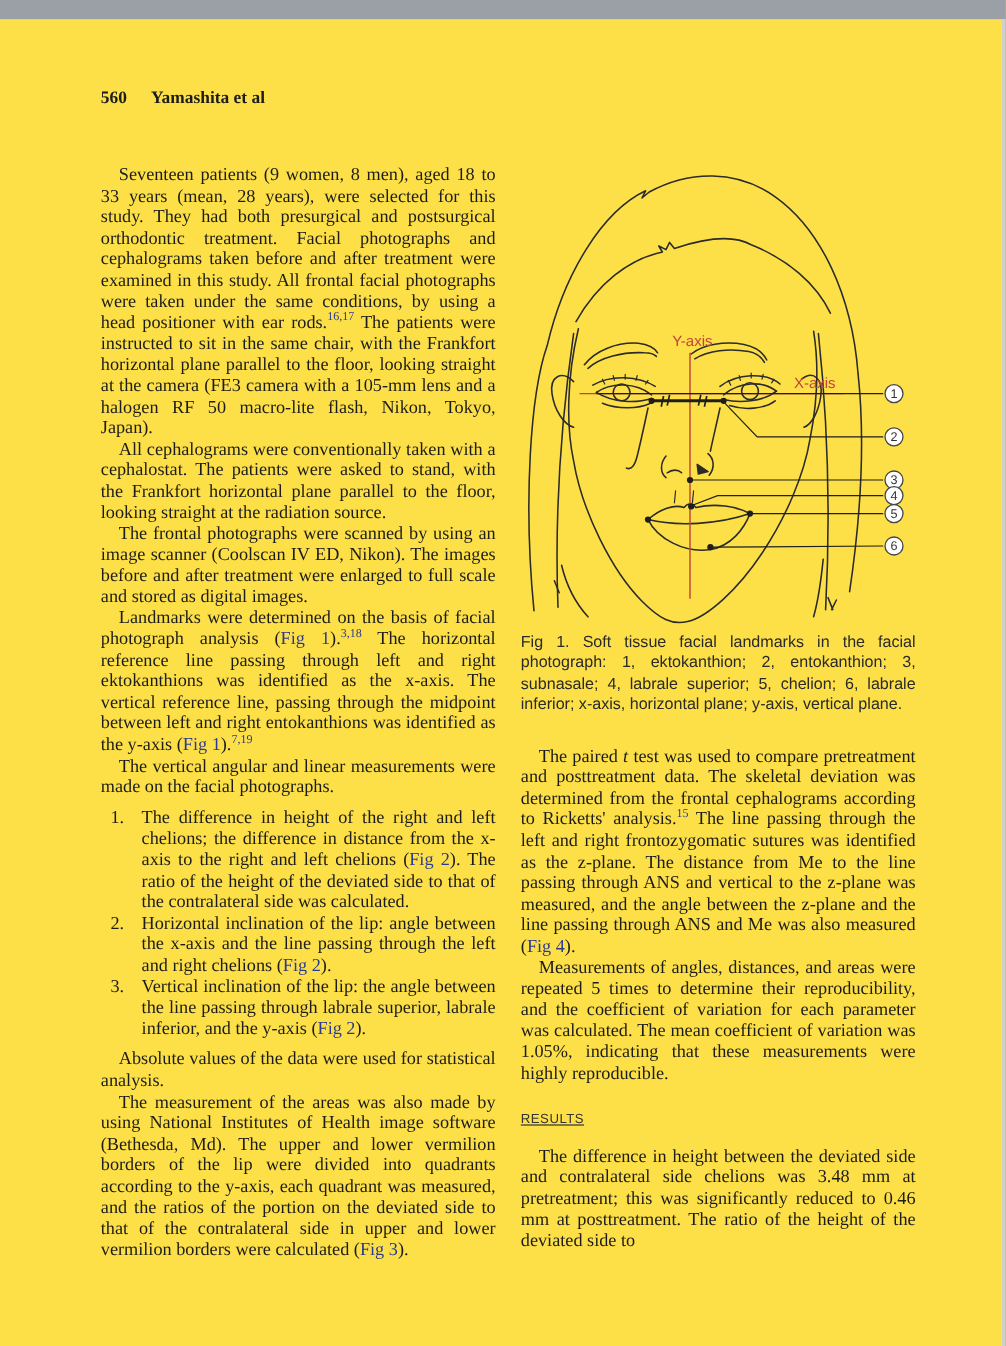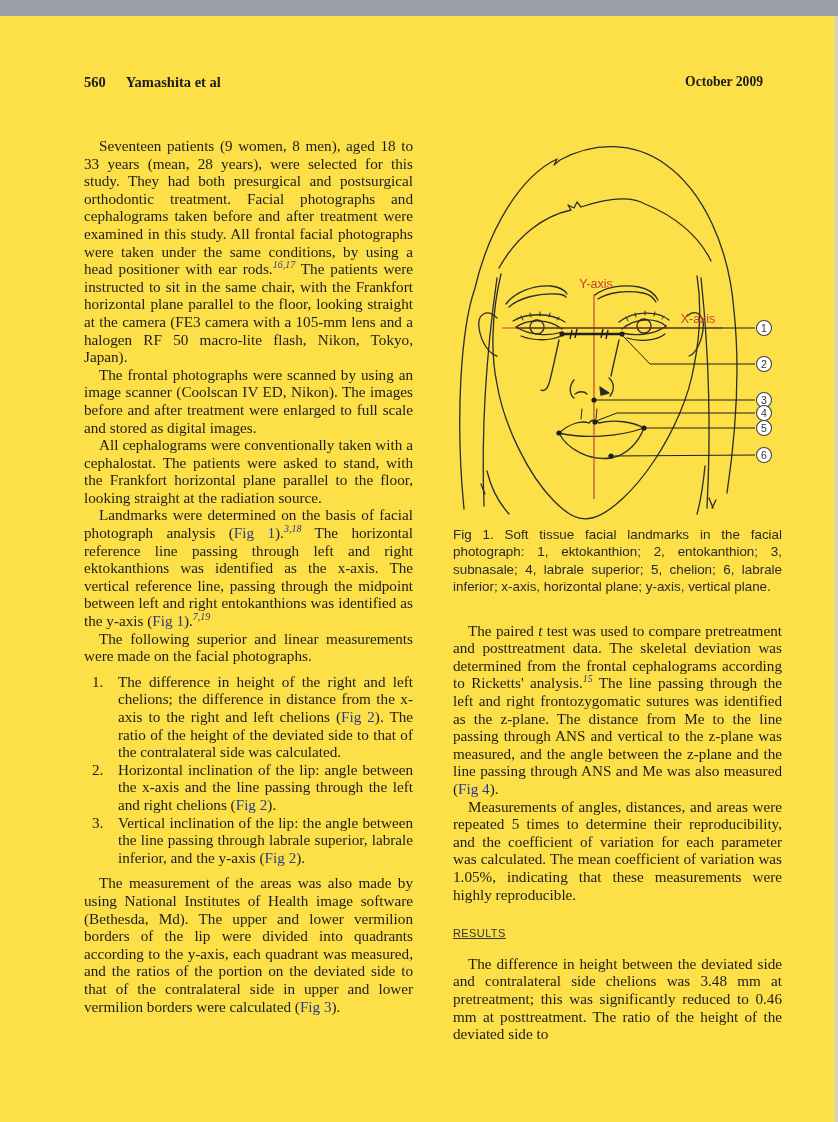--- a/index.html
+++ b/index.html
@@ -22,25 +22,25 @@
   }
   
   .page-header{position:absolute;left:84px;top:57px;width:679px;
     display:flex;justify-content:space-between;align-items:flex-start;
     font-weight:bold;font-size:14.5px;line-height:18px;}
   .header-left .page-num{margin-right:20px;}
   .header-right{text-align:right;font-size:13.6px;line-height:18px;}
   
   .col{position:absolute;width:329px;font-size:15.2px;line-height:17.6px;text-align:justify;}
   .col-left{left:84px;top:121px;}
-  .col-right{left:453px;top:112px;}
+  .col-right{left:434px;top:112px;}
   .body-p{margin:0;text-indent:15px;}
   .no-indent{text-indent:0;}
   .ref{color:var(--link);}
-  .sup{color:var(--link);font-size:10px;vertical-align:super;line-height:0;font-style:italic;}
+  .sup{color:var(--link);font-size:10px;vertical-align:super;line-height:0;}
   .it{font-style:italic;}
   
   .num-list{list-style:none;margin:8px 0 8px 0;padding:0 0 0 8px;}
   .li{display:flex;margin:0;}
   .li-num{flex:0 0 26px;}
   .li-body{flex:1;text-align:justify;font-family:Liberation Serif, serif;}
   
   .fig{margin:0;padding:0;width:329px;}
   .fig svg{display:block;}
   .fig-caption{
@@ -60,46 +60,46 @@
 </head>
 <body>
 
 <div class="page">
 
   <header class="page-header">
     <div class="header-left">
       <span class="page-num">560</span><span>Yamashita et al</span>
     </div>
     <div class="header-right">
-      <div>October 2009</div>
     </div>
   </header>
 
   <div class="col col-left">
     <p class="body-p"><span>Seventeen patients (9 women, 8 men), aged 18 to 33 years (mean, 28 years), were selected for this study. They had both presurgical and postsurgical orthodontic treatment. Facial photographs and cephalograms taken before and after treatment were examined in this study. All frontal facial photographs were taken under the same conditions, by using a head positioner with ear rods.</span><span class="sup">16,17</span><span> The patients were instructed to sit in the same chair, with the Frankfort horizontal plane parallel to the floor, looking straight at the camera (FE3 camera with a 105-mm lens and a halogen RF 50 macro-lite flash, Nikon, Tokyo, Japan).</span></p>
+    <p class="body-p">All cephalograms were conventionally taken with a cephalostat. The patients were asked to stand, with the Frankfort horizontal plane parallel to the floor, looking straight at the radiation source.</p>
     <p class="body-p">The frontal photographs were scanned by using an image scanner (Coolscan IV ED, Nikon). The images before and after treatment were enlarged to full scale and stored as digital images.</p>
-    <p class="body-p">All cephalograms were conventionally taken with a cephalostat. The patients were asked to stand, with the Frankfort horizontal plane parallel to the floor, looking straight at the radiation source.</p>
     <p class="body-p"><span>Landmarks were determined on the basis of facial photograph analysis (</span><span class="ref">Fig 1</span><span>).</span><span class="sup">3,18</span><span> The horizontal reference line passing through left and right ektokanthions was identified as the x-axis. The vertical reference line, passing through the midpoint between left and right entokanthions was identified as the y-axis (</span><span class="ref">Fig 1</span><span>).</span><span class="sup">7,19</span></p>
-    <p class="body-p">The following superior and linear measurements were made on the facial photographs.</p>
+    <p class="body-p">The vertical angular and linear measurements were made on the facial photographs.</p>
 
     <ol class="num-list">
       <li class="li">
         <span class="li-num">1.</span>
         <span class="li-body"><span>The difference in height of the right and left chelions; the difference in distance from the x-axis to the right and left chelions (</span><span class="ref">Fig 2</span><span>). The ratio of the height of the deviated side to that of the contralateral side was calculated.</span></span>
       </li>
       <li class="li">
         <span class="li-num">2.</span>
         <span class="li-body"><span>Horizontal inclination of the lip: angle between the x-axis and the line passing through the left and right chelions (</span><span class="ref">Fig 2</span><span>).</span></span>
       </li>
       <li class="li">
         <span class="li-num">3.</span>
         <span class="li-body"><span>Vertical inclination of the lip: the angle between the line passing through labrale superior, labrale inferior, and the y-axis (</span><span class="ref">Fig 2</span><span>).</span></span>
       </li>
     </ol>
 
+    <p class="body-p">Absolute values of the data were used for statistical analysis.</p>
     <p class="body-p"><span>The measurement of the areas was also made by using National Institutes of Health image software (Bethesda, Md). The upper and lower vermilion borders of the lip were divided into quadrants according to the y-axis, each quadrant was measured, and the ratios of the portion on the deviated side to that of the contralateral side in upper and lower vermilion borders were calculated (</span><span class="ref">Fig 3</span><span>).</span></p>
   </div>
 
   <div class="col col-right">
 
     <figure class="fig">
       <svg width="329" height="392" viewBox="0 0 329 392">
         <g fill="none" stroke="#2b2b2b" stroke-width="1.3" stroke-linecap="round" stroke-linejoin="round">
 
           <path d="M 11,381 C 2,290 8,200 22,160 C 36,100 68,48 104,31 L 101,37 L 107,32 C 140,14 180,13 212,36 C 250,63 276,118 281,183 C 288,248 281,318 274,365"></path>

